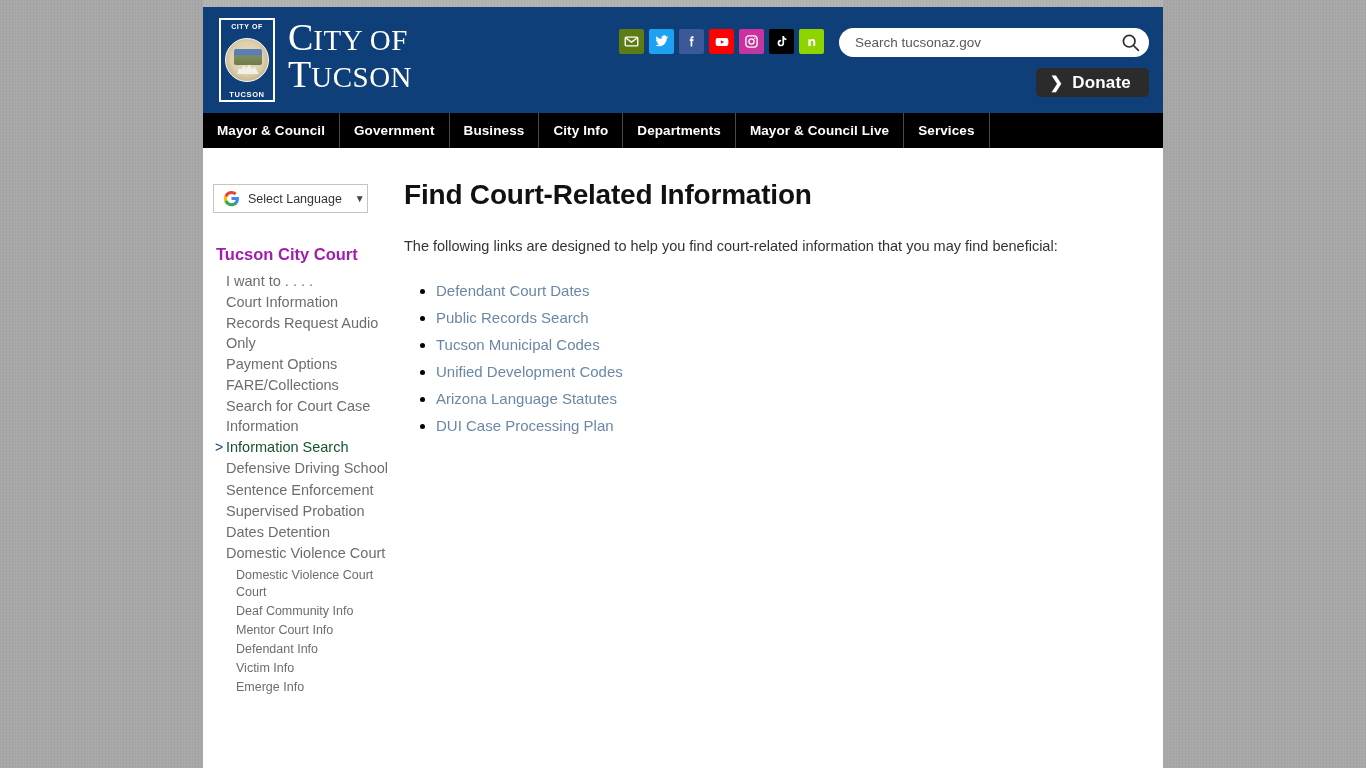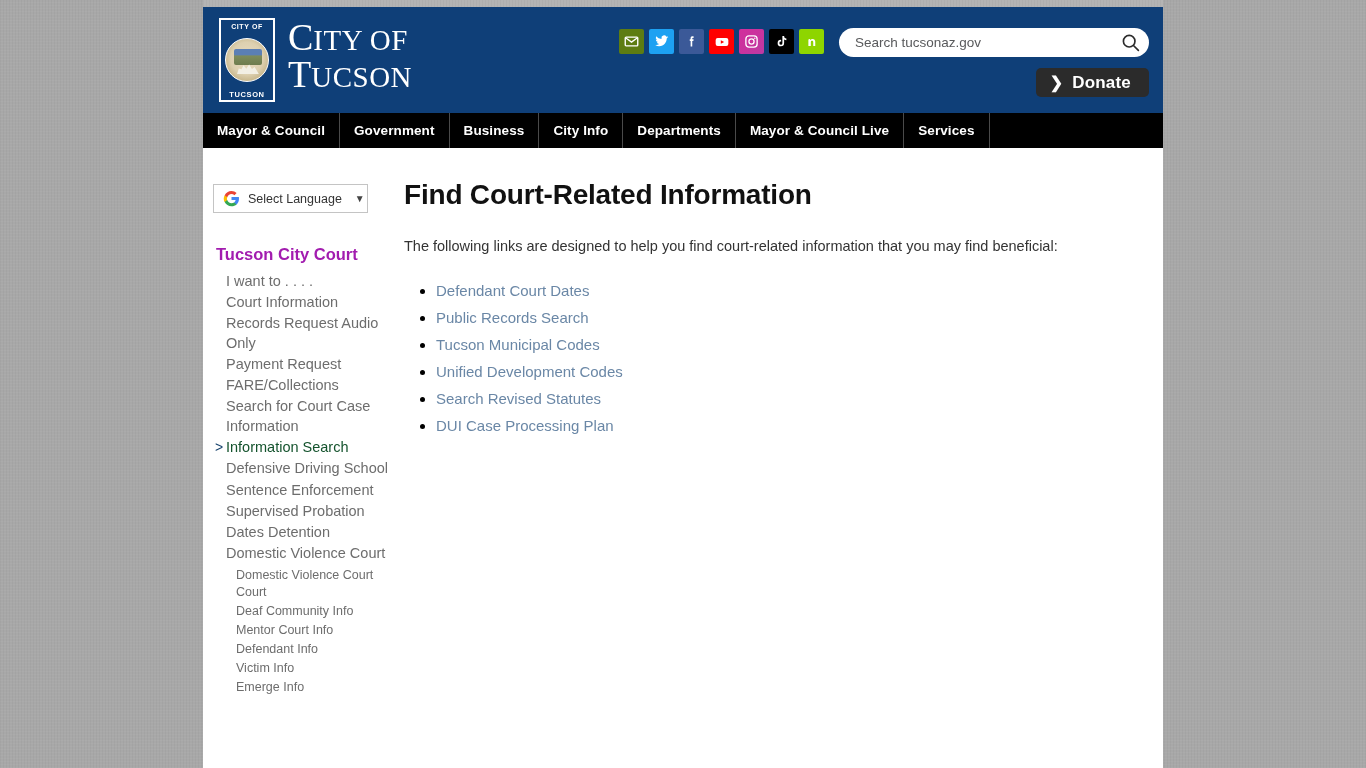--- a/index.html
+++ b/index.html
@@ -435,21 +435,21 @@
         <span class="translate-div"></span>
         <span class="translate-caret">▼</span>
       </div>
 
       <div class="side-title">Tucson City Court</div>
 
       <ul class="side-list">
         <li>I want to . . . .</li>
         <li>Court Information</li>
         <li>Records Request Audio Only</li>
-        <li>Payment Request</li>
+        <li>Payment Options</li>
         <li>FARE/Collections</li>
         <li>Search for Court Case Information</li>
         <li class="active">Information Search</li>
         <li>Defensive Driving School</li>
         <li>Sentence Enforcement</li>
         <li>Supervised Probation</li>
         <li>Dates Detention</li>
         <li>Domestic Violence Court</li>
       </ul>
 
@@ -465,20 +465,20 @@
     </div>
 
     <div class="content">
       <h1 class="content-title">Find Court-Related Information</h1>
       <p class="content-intro">The following links are designed to help you find court-related information that you may find beneficial:</p>
       <ul class="link-list">
         <li><a>Defendant Court Dates</a></li>
         <li><a>Public Records Search</a></li>
         <li><a>Tucson Municipal Codes</a></li>
         <li><a>Unified Development Codes</a></li>
-        <li><a>Search Revised Statutes</a></li>
+        <li><a>Arizona Language Statutes</a></li>
         <li><a>DUI Case Processing Plan</a></li>
       </ul>
     </div>
 
   </div>
 
 </div>
 
 </body></html>

